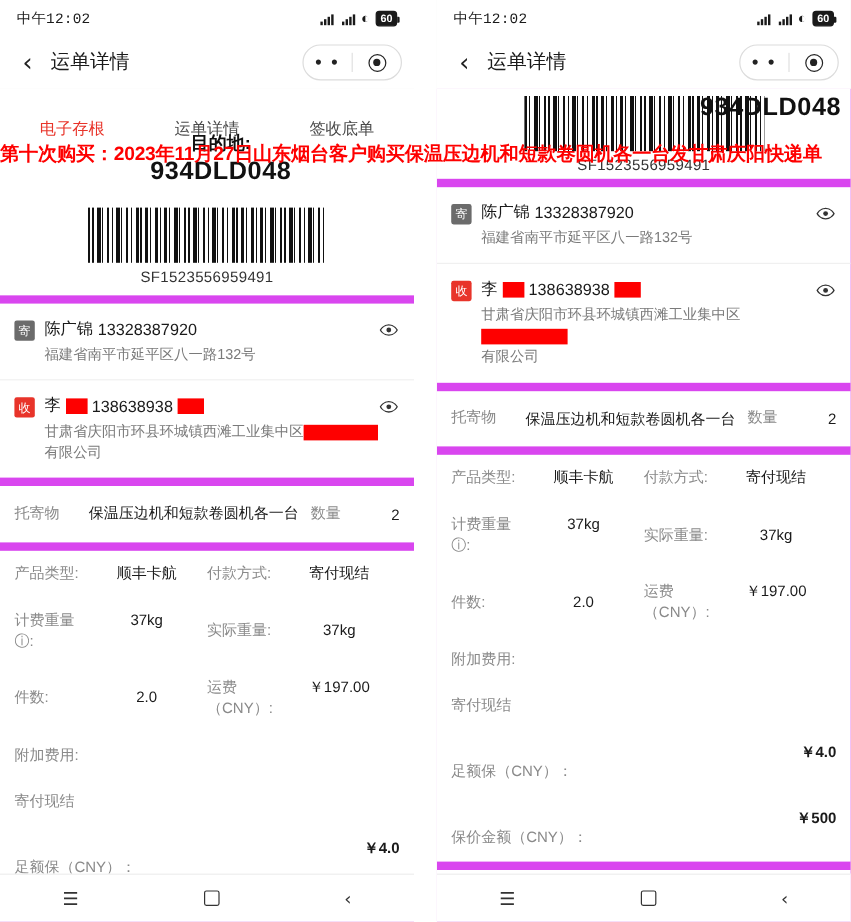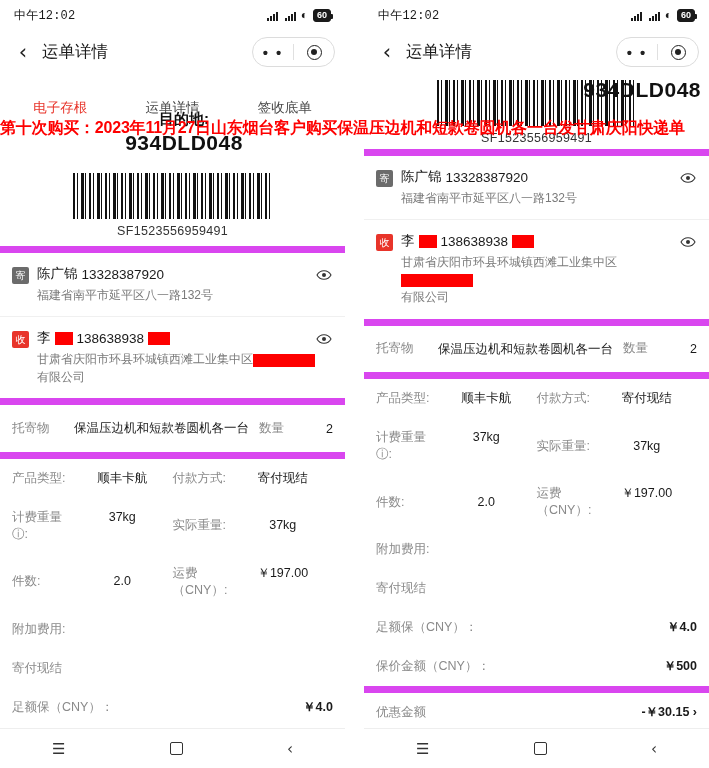--- a/index.html
+++ b/index.html
@@ -152,21 +152,21 @@
   .cell .lbl { width: 68px; flex: 0 0 68px; color: #8a8a8a; }
   .cell .v { flex: 1; text-align: center; color: #1a1a1a; padding-right: 8px; }
   .goods-row {
     display: flex; align-items: center; padding: 14px 12px; font-size: 12.5px;
   }
   .goods-row .lbl { width: 52px; flex: 0 0 52px; color: #8a8a8a; }
   .goods-name { flex: 1; text-align: center; color: #1a1a1a; line-height: 1.5; padding: 0 6px; }
   .goods-row .qty-lbl { width: 40px; flex: 0 0 40px; color: #8a8a8a; }
   .goods-row .qty-val { width: 34px; flex: 0 0 34px; text-align: right; color: #1a1a1a; }
   .single { display: flex; justify-content: space-between; padding: 11px 12px; font-size: 12.5px; }
-  .single .lbl { color: #8a8a8a; }
+  .single .lbl { color: #8a8a8a; margin-top: 16px; }
   .single .val { color: #1a1a1a; }
   .plain { padding: 11px 12px; font-size: 12.5px; color: #8a8a8a; }
 
   
   .top-barcode {
     background: #fff; padding: 6px 0 4px; text-align: center; position: relative;
   }
   .big-code {
     position: absolute; right: 8px; top: 4px;
     font-size: 21px; font-weight: bold; color: #111; letter-spacing: .5px;

